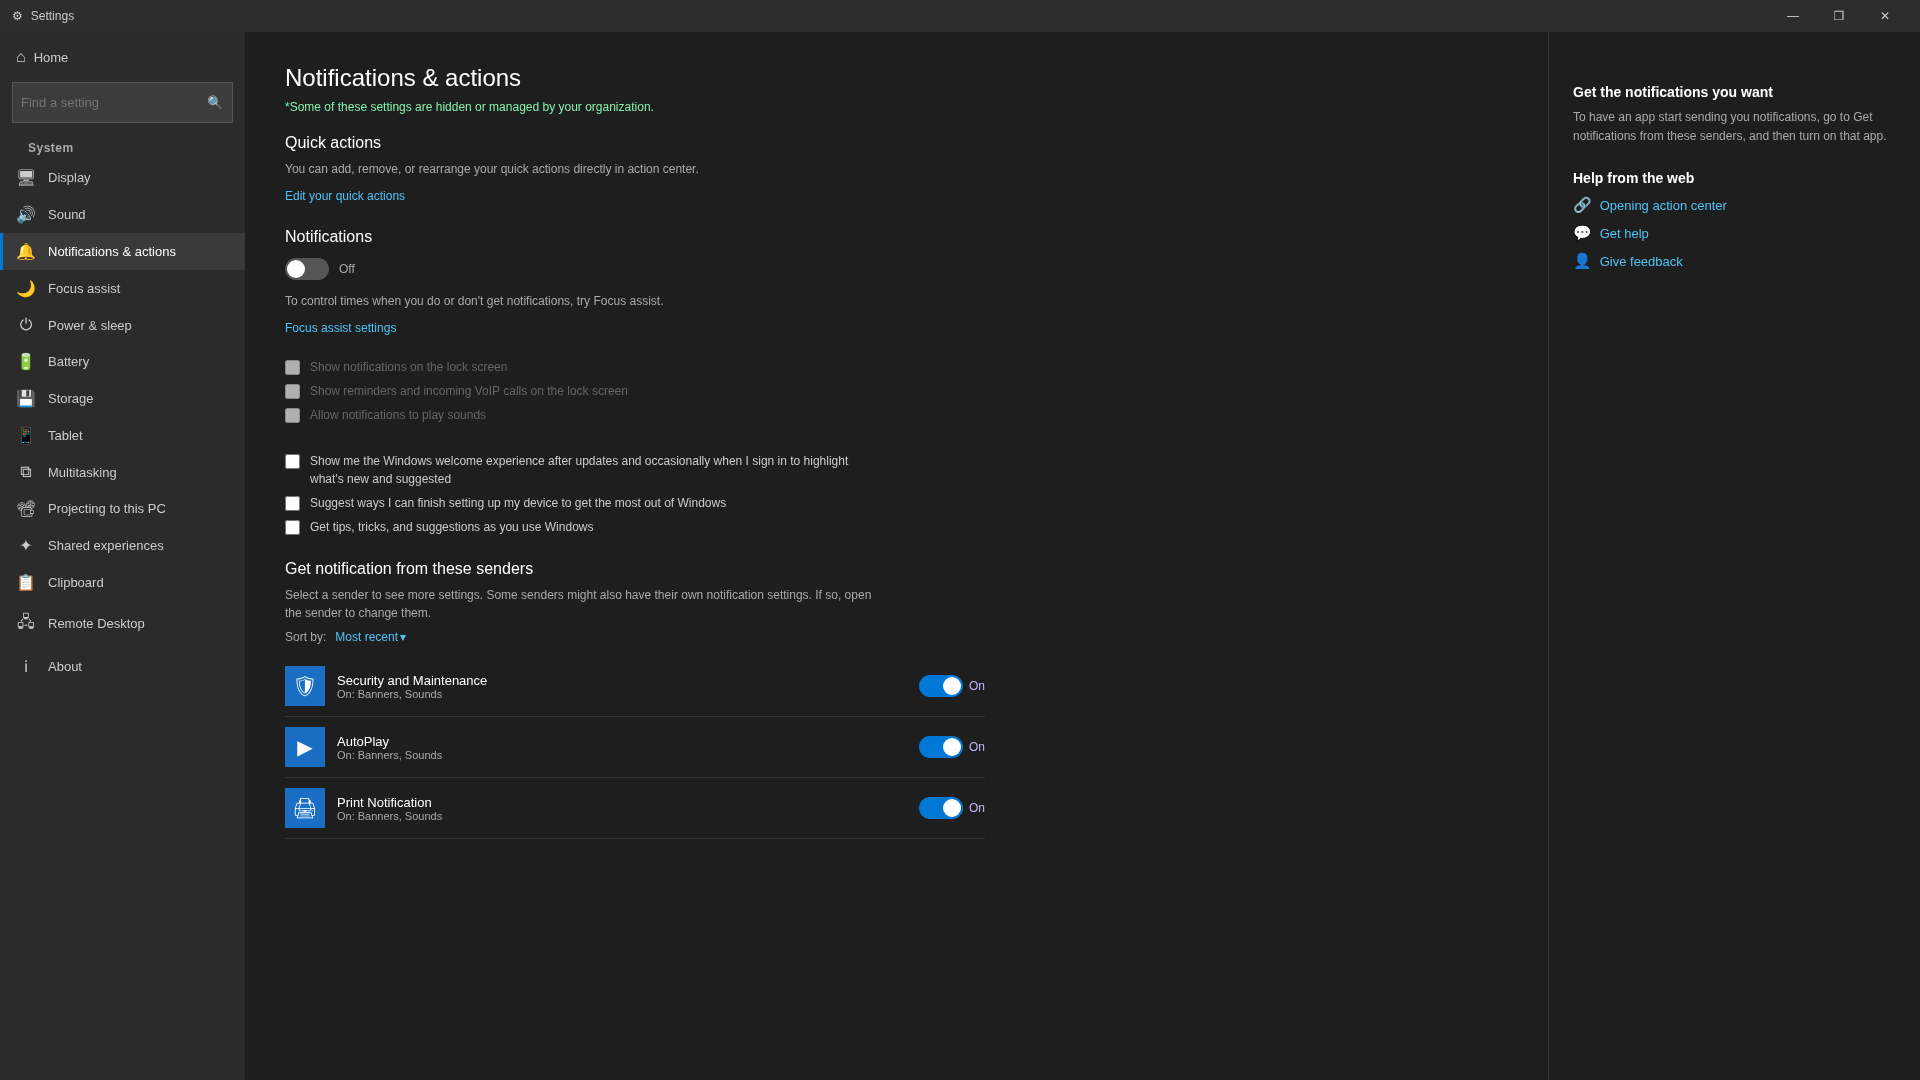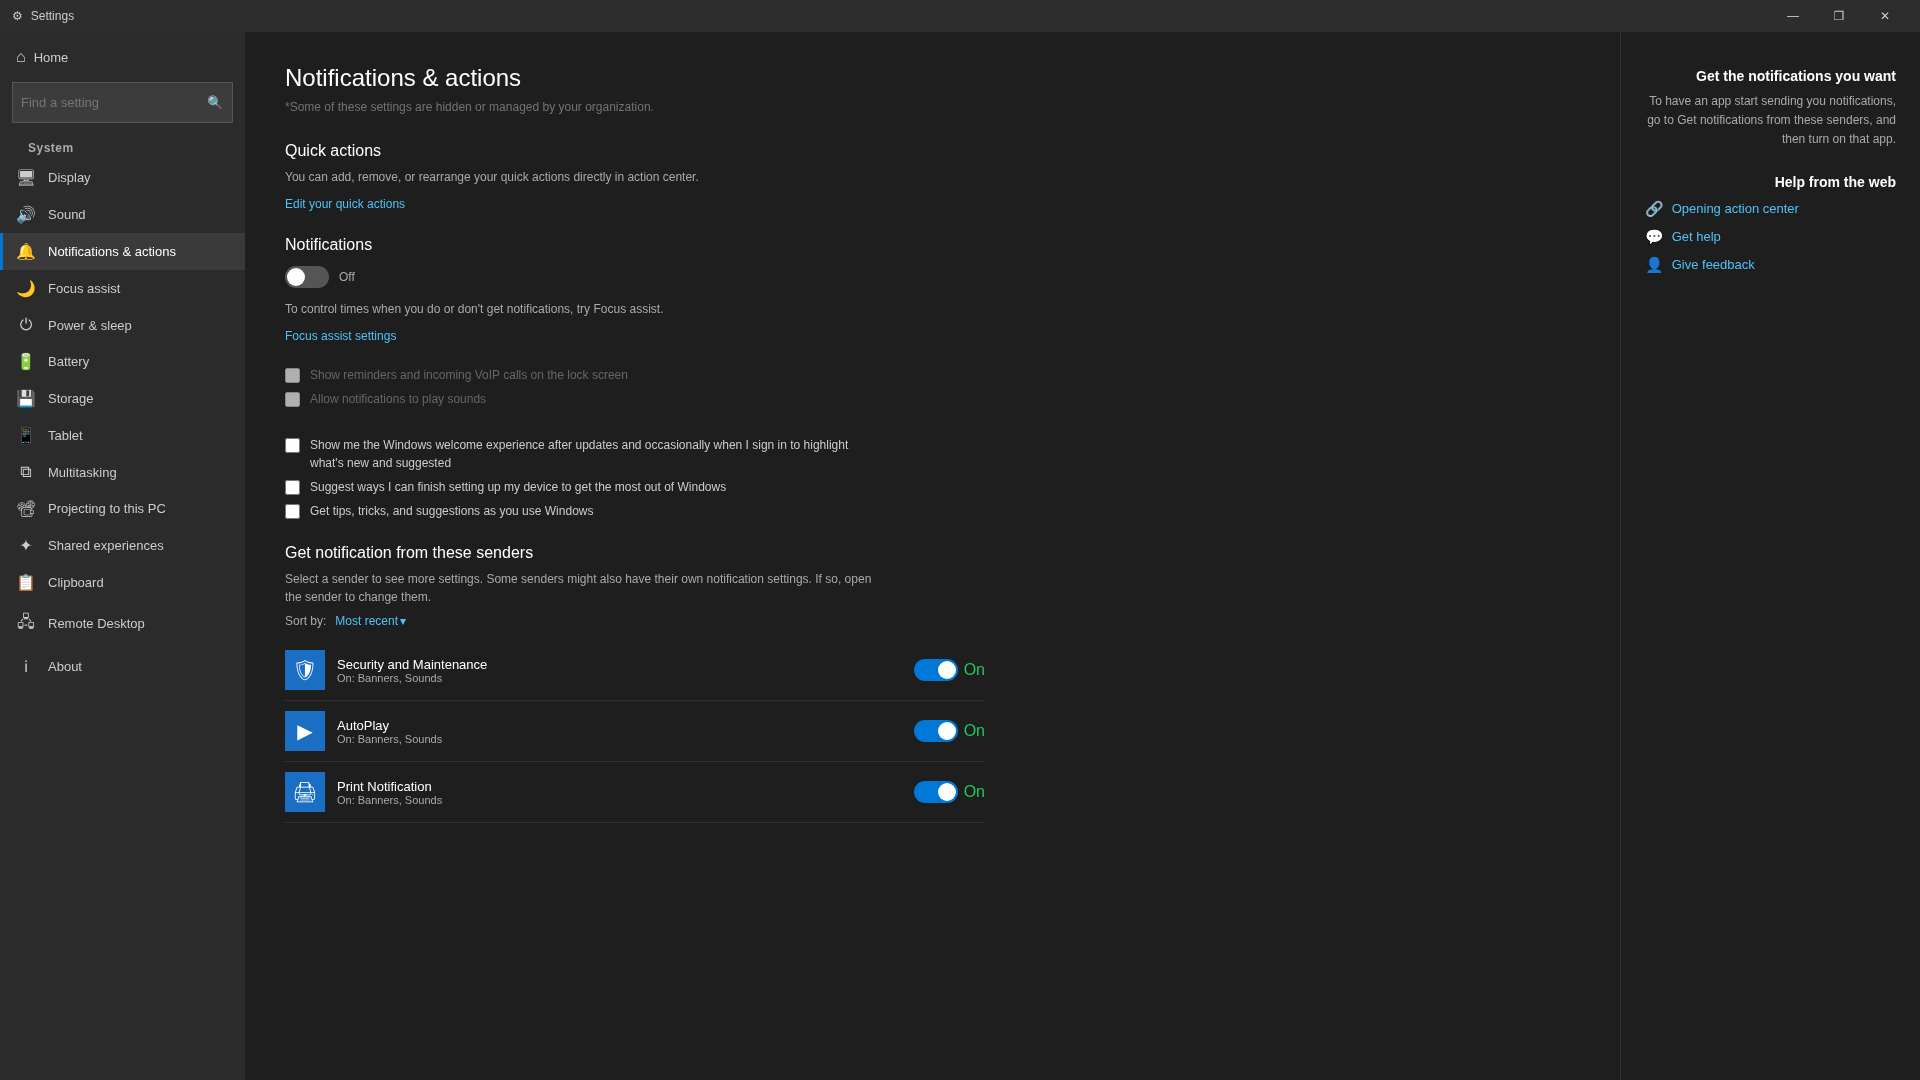--- a/index.html
+++ b/index.html
@@ -142,23 +142,23 @@
       overflow-y: auto;
       padding: 32px 40px;
     }
     .page-title {
       font-size: 24px;
       font-weight: 300;
       color: #fff;
       margin-bottom: 8px;
     }
     .org-warning {
-      color: #737373;
-      font-size: 12px;
-      margin-bottom: 28px;
+      color: #86efac;
+      font-size: 12px;
+      margin-bottom: 20px;
     }
     .section-title {
       font-size: 16px;
       font-weight: 400;
       color: #fff;
       margin-bottom: 8px;
       margin-top: 8px;
     }
     .section-desc {
       font-size: 12px;
@@ -276,30 +276,29 @@
     }
     .sender-sub {
       font-size: 11px;
       color: #aaa;
     }
     .sender-toggle-area {
       display: flex;
       align-items: center;
       gap: 6px;
     }
-    .on-label { font-size: 16px; color: #22c55e; }
+    .on-label { font-size: 12px; color: #c4b5fd; }
 
     
     .right-panel {
-      width: 300px;
+      width: 372px;
       background: #1e1e1e;
-      padding: 36px 24px;
+      padding: 52px 24px;
       flex-shrink: 0;
       border-left: 1px solid #333;
-      text-align: right;
     }
     .help-title {
       font-size: 14px;
       font-weight: 600;
       color: #fff;
       margin-bottom: 8px;
     }
     .help-text {
       font-size: 12px;
       color: #aaa;
@@ -429,20 +428,24 @@
       <span class="toggle-label">Off</span>
     </div>
 
     <p class="section-desc">To control times when you do or don't get notifications, try Focus assist.</p>
     <a class="link-text">Focus assist settings</a>
 
     <div class="divider"></div>
 
     <div class="checkbox-row">
       <input type="checkbox" disabled="" style="">
+      <span class="checkbox-label disabled">Show notifications on the lock screen</span>
+    </div>
+    <div class="checkbox-row">
+      <input type="checkbox" disabled="" style="">
       <span class="checkbox-label disabled">Show reminders and incoming VoIP calls on the lock screen</span>
     </div>
     <div class="checkbox-row">
       <input type="checkbox" disabled="" style="">
       <span class="checkbox-label disabled">Allow notifications to play sounds</span>
     </div>
 
     <div class="divider"></div>
 
     <div class="checkbox-row">

